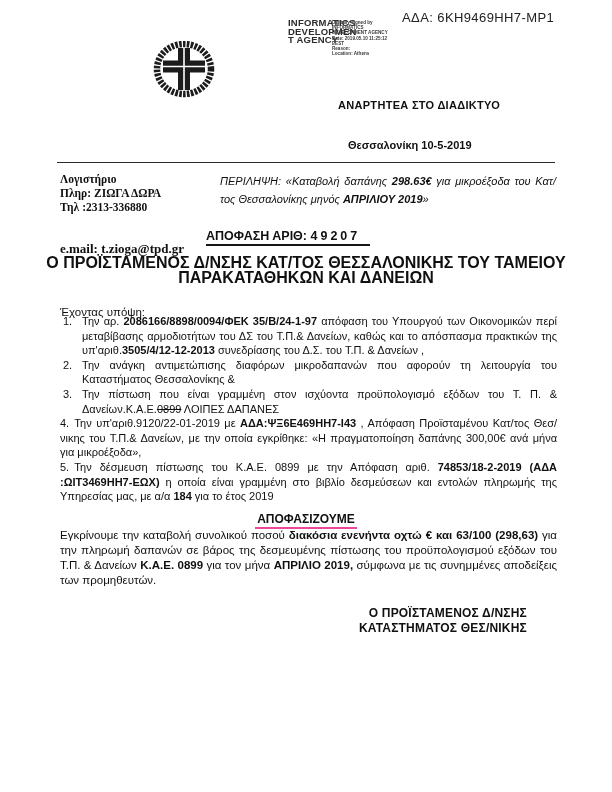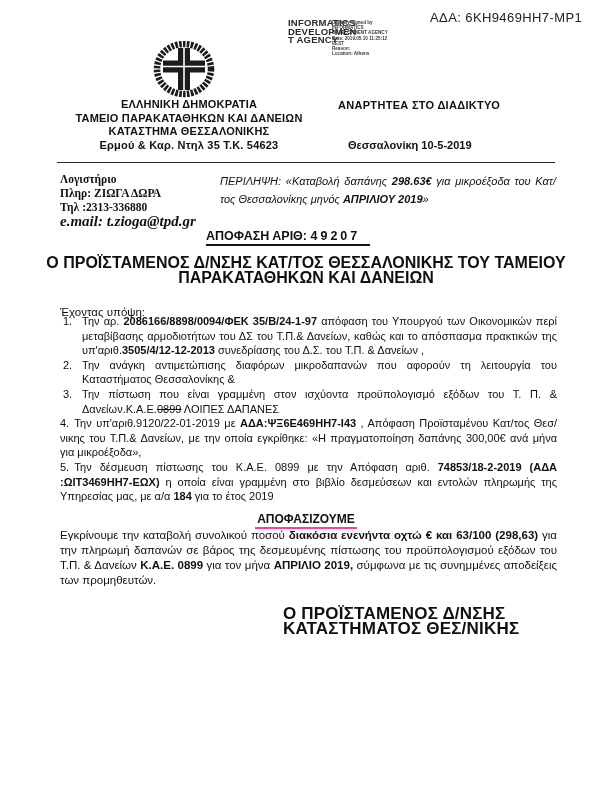--- a/index.html
+++ b/index.html
@@ -1,38 +1,38 @@
 <!DOCTYPE html>
 <html><head>
 <meta charset="utf-8">
 <style>
   html,body { margin:0; padding:0; background:#ffffff; }
   .page {
     position:relative; width:612px; height:792px; background:#ffffff;
     font-family:"Liberation Sans", sans-serif; color:#101010; overflow:hidden;
   }
   
-  .ada { position:absolute; left:402px; top:10px; font-size:13px; letter-spacing:0.4px; color:#222;margin-left:28px; }
+  .ada { position:absolute; left:402px; top:10px; font-size:13px; letter-spacing:0.4px; color:#222; }
   
   .stamp { position:absolute; left:288px; top:19px; width:130px; height:46px; }
   .stamp-agency { font-weight:bold; font-size:9.5px; line-height:8.5px; letter-spacing:0.2px; color:#2b2b2b; }
   .stamp-details { position:absolute; left:44px; top:1px; width:84px;
     font-size:4.6px; line-height:5.2px; white-space:pre-line; color:#3a3a3a; font-weight:bold; }
   
   .emblem { position:absolute; left:153px; top:41px; }
   
   .org { position:absolute; left:28px; top:98px; width:322px; text-align:center;
     font-weight:bold; font-size:11px; line-height:13.5px; letter-spacing:0.2px; }
   .publish { position:absolute; left:338px; top:99px; font-weight:bold; font-size:11px; letter-spacing:0.3px; }
   .citydate { position:absolute; left:348px; top:139px; font-weight:bold; font-size:11px; }
   .divider { position:absolute; left:57px; top:162px; width:498px; border-top:1.5px solid #2a2a2a; }
   
   .contact { position:absolute; left:60px; top:172px; font-family:"Liberation Serif", serif;
     font-weight:bold; font-size:11.5px; line-height:14px; }
-  .contact .email { font-style:italic; font-size:15px; }
+  .contact .email { font-size:13px;margin-top:28px; }
   
   .summary { position:absolute; left:220px; top:172px; width:336px;
     font-size:11px; line-height:18px; text-align:justify;font-style:italic; }
   
   .decision-no { position:absolute; left:206px; top:229px; font-weight:bold; font-size:12.5px;
     border-bottom:2px solid #151515; padding:0 10px 1px 0; }
   .decision-no .num { letter-spacing:3px; }
   
   .heading { position:absolute; left:40px; top:255px; width:532px; text-align:center;
     font-weight:bold; font-size:16px; line-height:15px; }
@@ -43,22 +43,22 @@
   .item { position:relative; }
   .item.hang { padding-left:22px; }
   .item.hang .num { position:absolute; left:3px; top:0; }
   .item.flush .num { margin-right:5px; }
   
   .res-heading { position:absolute; left:40px; top:509px; width:532px; text-align:center; }
   .res-heading span { font-weight:bold; font-size:12px; border-bottom:2px solid #ec4899; padding:0 2px 1px 2px; }
   .res-body { position:absolute; left:60px; top:528px; width:497px;
     font-size:11.5px; line-height:15px; text-align:justify; }
   
-  .signatory { position:absolute; left:283px; top:606px; width:244px; text-align:left;
-    font-weight:bold; font-size:17px; line-height:15px; letter-spacing:0.2px; }
+  .signatory { position:absolute; left:283px; top:606px; width:244px; text-align:right;
+    font-weight:bold; font-size:12px; line-height:15px; letter-spacing:0.2px; }
 </style>
 </head>
 <body>
 
 <div class="page">
 
   <div class="ada">ΑΔΑ: 6ΚΗ9469ΗΗ7-ΜΡ1</div>
 
   <div class="stamp">
     <div class="stamp-agency">
@@ -78,26 +78,20 @@
   <div class="emblem">
     <svg width="62" height="60" viewBox="0 0 62 60">
       <ellipse cx="31" cy="28" rx="27" ry="25" fill="none" stroke="#1c1c1c" stroke-width="6.5" stroke-dasharray="2.6 1.3"></ellipse>
       <rect x="25" y="7" width="12" height="42" fill="#1c1c1c"></rect>
       <rect x="10" y="19.5" width="42" height="12" fill="#1c1c1c"></rect>
       <line x1="31" y1="7" x2="31" y2="49" stroke="#ffffff" stroke-width="1.6"></line>
       <line x1="10" y1="25.5" x2="52" y2="25.5" stroke="#ffffff" stroke-width="1.6"></line>
     </svg>
   </div>
 
-  <div class="org">
-    <div>ΕΛΛΗΝΙΚΗ ΔΗΜΟΚΡΑΤΙΑ</div>
-    <div>ΤΑΜΕΙΟ ΠΑΡΑΚΑΤΑΘΗΚΩΝ ΚΑΙ ΔΑΝΕΙΩΝ</div>
-    <div>ΚΑΤΑΣΤΗΜΑ ΘΕΣΣΑΛΟΝΙΚΗΣ</div>
-    <div>Ερμού &amp; Καρ. Ντηλ 35   Τ.Κ. 54623</div>
-  </div>
 
   <div class="publish">ΑΝΑΡΤΗΤΕΑ ΣΤΟ ΔΙΑΔΙΚΤΥΟ</div>
   <div class="citydate">Θεσσαλονίκη  10-5-2019</div>
 
   <div class="divider"></div>
 
   <div class="contact">
     <div>Λογιστήριο</div>
     <div>Πληρ: ΖΙΩΓΑ ΔΩΡΑ</div>
     <div>Τηλ  :2313-336880</div>

